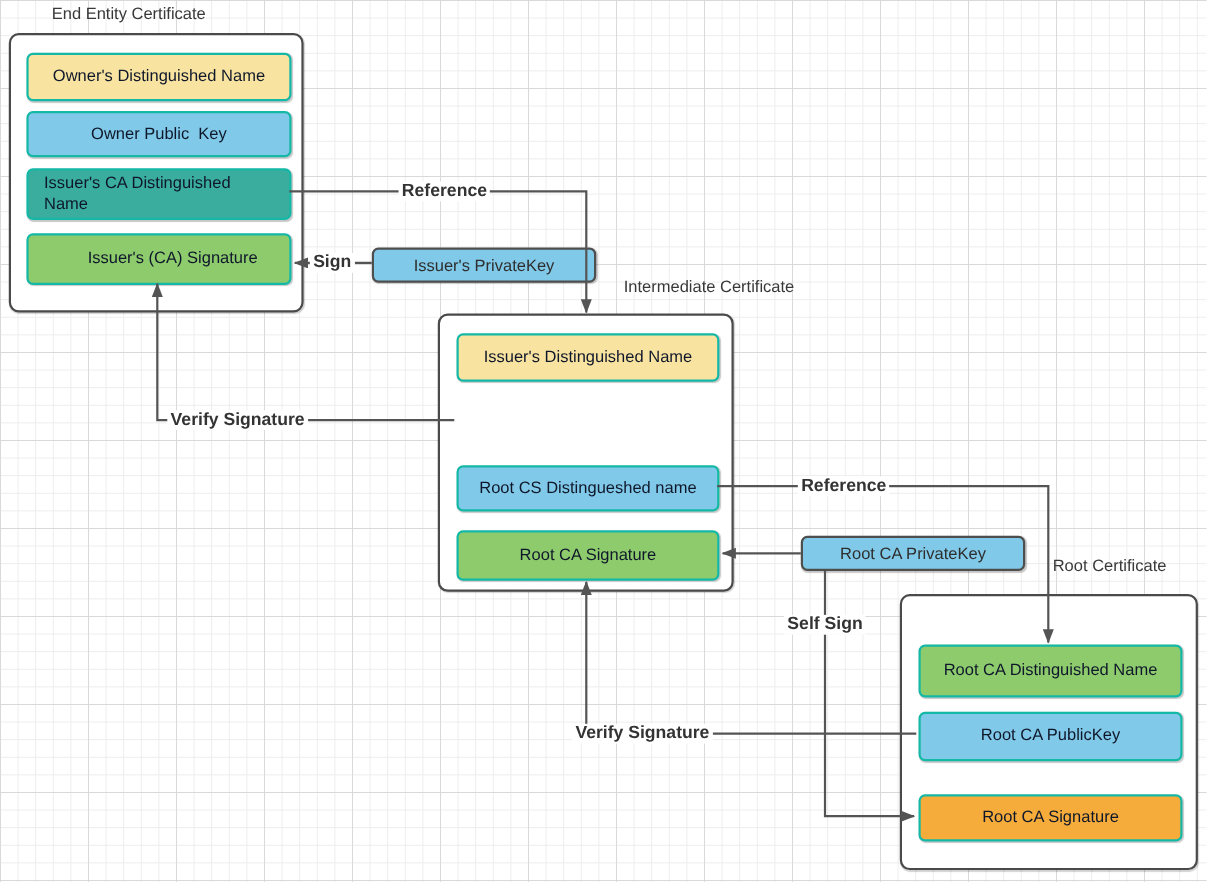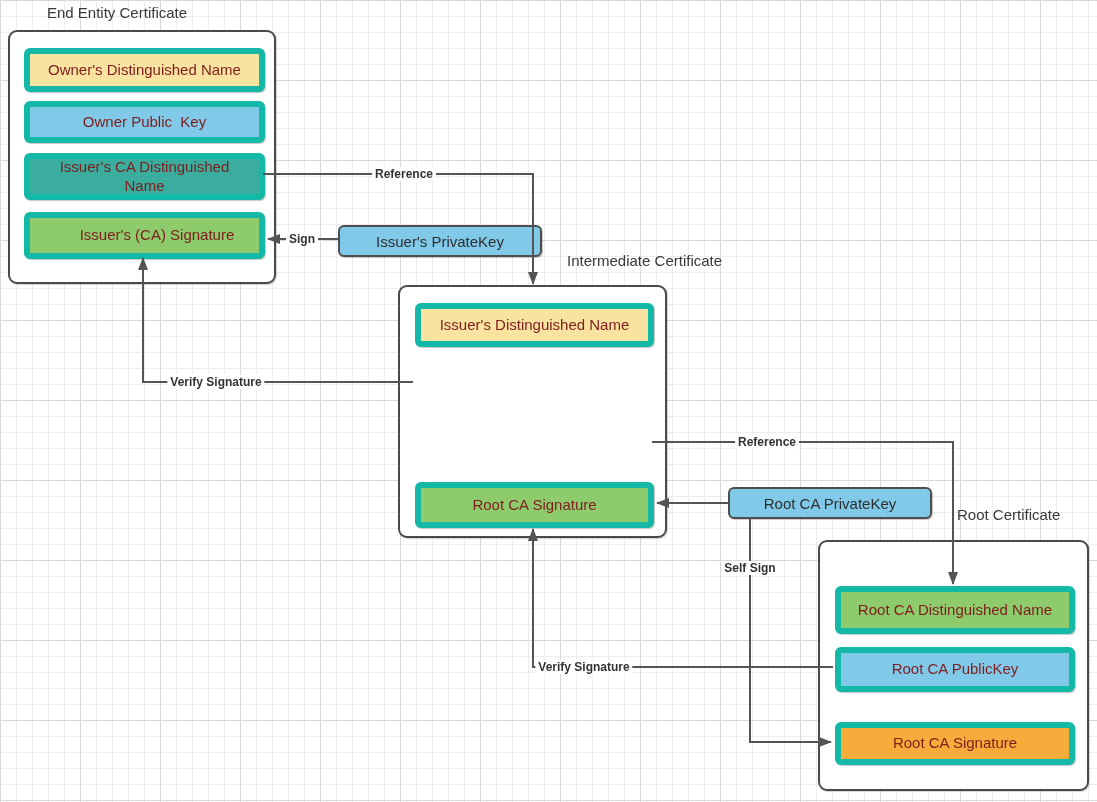--- a/index.html
+++ b/index.html
@@ -32,29 +32,28 @@
     position: absolute;
     z-index: 1;
     background: #ffffff;
     border: 2px solid #4a4a4a;
     border-radius: 9px;
     box-shadow: 1px 1px 1px rgba(0,0,0,0.18);
   }
 
   .field {
     position: absolute;
-    border: 6px solid #14b8a6;
+    border: 2px solid #14b8a6;
     border-radius: 6px;
     display: flex;
     align-items: center;
     justify-content: center;
-    text-align: center;
     padding: 0 14px;
     font-size: 15px;
-    color: #7f1d1d;
+    color: #0f172a;
     white-space: pre-wrap;
     line-height: 1.25;
     box-shadow: 1px 1px 1px rgba(0,0,0,0.22);
   }
 
   .key-box {
     position: absolute;
     z-index: 1;
     width: 204px;
     height: 32px;
@@ -75,21 +74,21 @@
     z-index: 2;
     pointer-events: none;
   }
 
   .edge-label {
     position: absolute;
     z-index: 3;
     transform: translate(-50%, -50%);
     background: #ffffff;
     padding: 0 3px;
-    font-size: 12px;
+    font-size: 16px;
     font-weight: bold;
     color: #333333;
     white-space: nowrap;
     text-align: center;
   }
 </style>
 </head>
 <body>
 
 <div class="canvas">
@@ -100,20 +99,21 @@
 
   <div class="container" style="left:8px; top:30px; width:268px; height:254px;">
     <div class="field" style="left: 14px; top: 16px; width: 241px; height: 44px; background: rgb(248, 227, 160);">Owner's Distinguished Name</div>
     <div class="field" style="left: 14px; top: 69px; width: 241px; height: 42px; background: rgb(128, 201, 232);">Owner Public  Key</div>
     <div class="field" style="left: 14px; top: 121px; width: 241px; height: 47px; background: rgb(58, 173, 158);">Issuer's CA Distinguished Name</div>
     <div class="field" style="left: 14px; top: 180px; width: 241px; height: 47px; background: rgb(141, 203, 109); padding-left: 39px;">Issuer's (CA) Signature</div>
   </div>
 
   <div class="container" style="left:398px; top:285px; width:269px; height:253px;">
     <div class="field" style="left: 15px; top: 16px; width: 239px; height: 44px; background: rgb(248, 227, 160);">Issuer's Distinguished Name</div>
+    <div class="field" style="left: 15px; top: 136px; width: 239px; height: 42px; background: rgb(128, 201, 232);">Root CS Distingueshed name</div>
     <div class="field" style="left: 15px; top: 195px; width: 239px; height: 46px; background: rgb(141, 203, 109);">Root CA Signature</div>
   </div>
 
   <div class="container" style="left:818px; top:540px; width:271px; height:251px;">
     <div class="field" style="left: 15px; top: 44px; width: 240px; height: 48px; background: rgb(141, 203, 109);">Root CA Distinguished Name</div>
     <div class="field" style="left: 15px; top: 105px; width: 240px; height: 45px; background: rgb(128, 201, 232);">Root CA PublicKey</div>
     <div class="field" style="left: 15px; top: 180px; width: 240px; height: 43px; background: rgb(246, 172, 59);">Root CA Signature</div>
   </div>
 
   <div class="key-box" style="left: 338px; top: 225px; background: rgb(128, 201, 232);">Issuer's PrivateKey</div>

